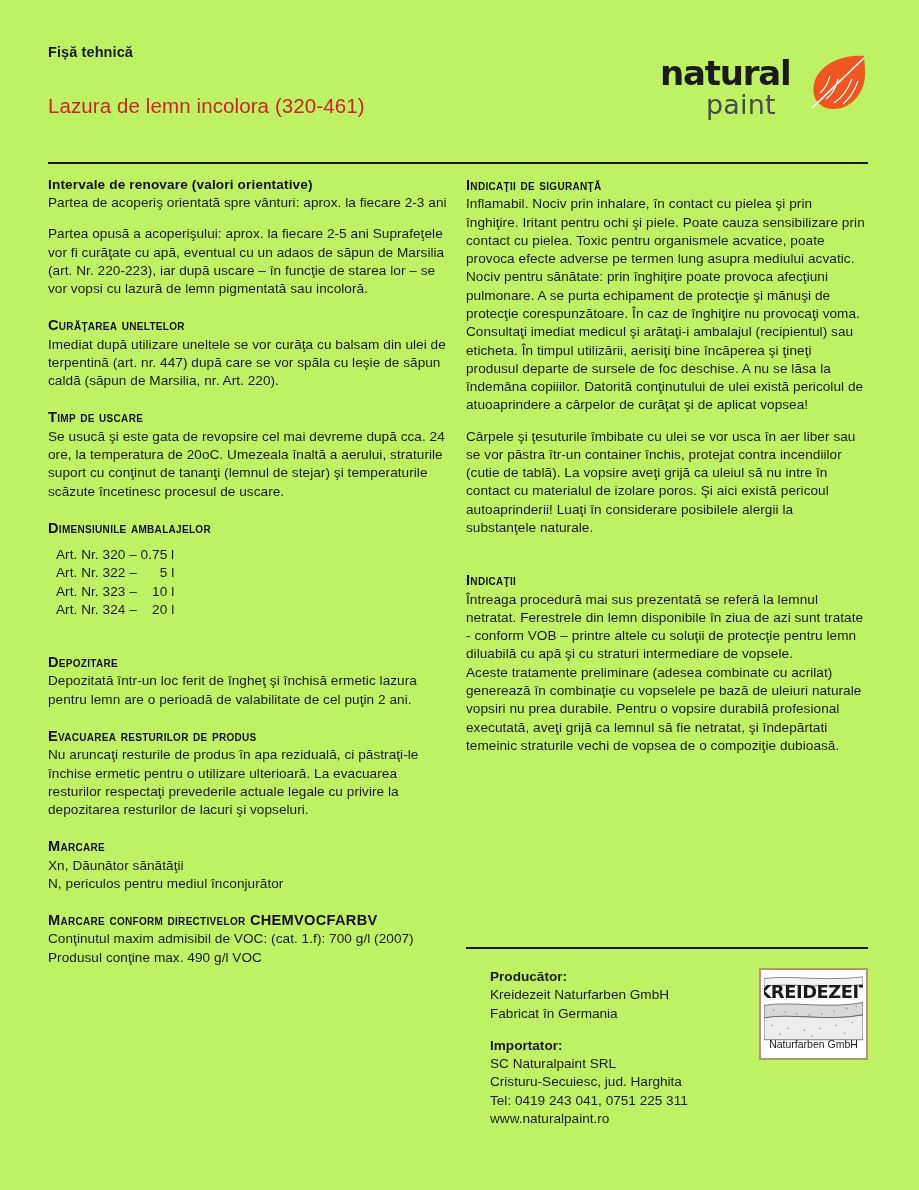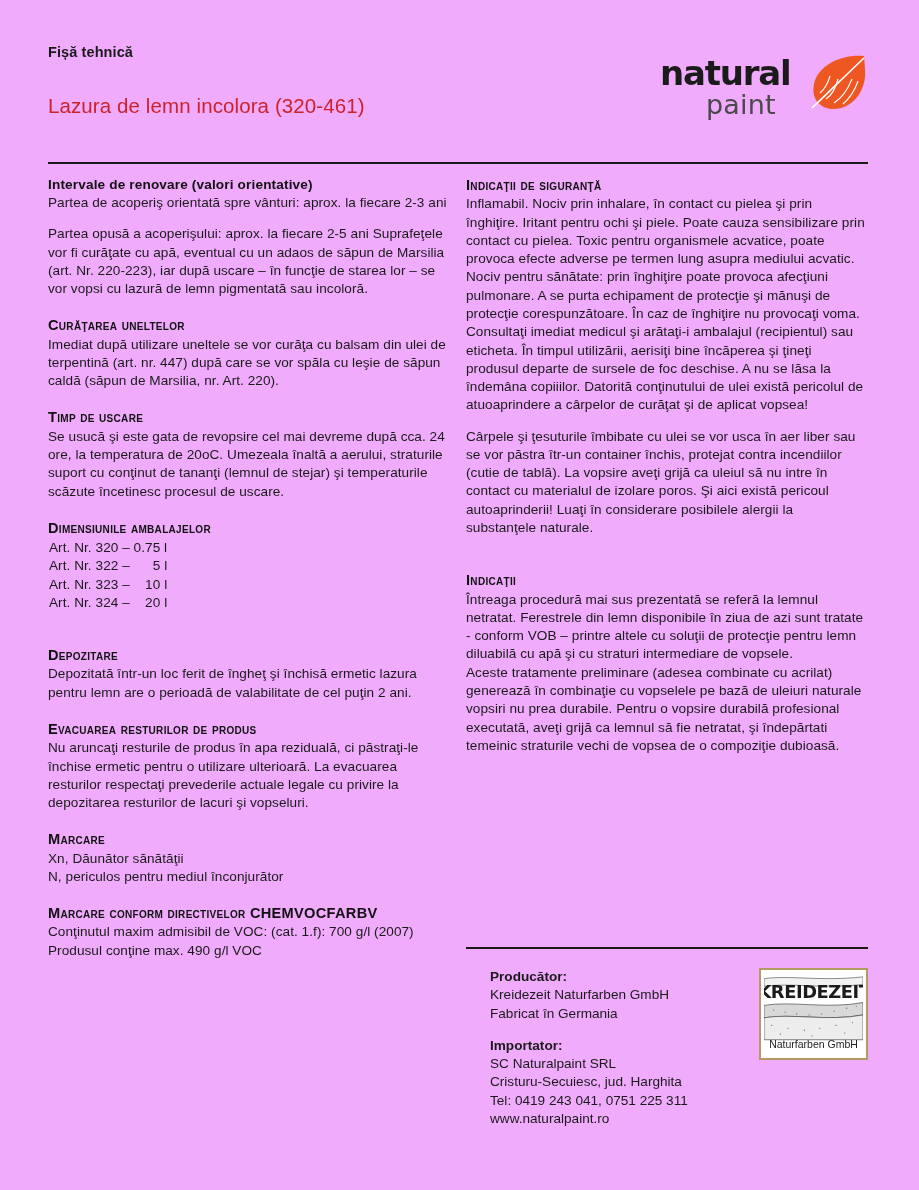--- a/index.html
+++ b/index.html
@@ -4,21 +4,21 @@
 <style>
   html, body {
     margin: 0;
     padding: 0;
     background: #ffffff;
   }
   .page {
     position: relative;
     width: 919px;
     height: 1190px;
-    background: #f0abfc;
+    background: #bef264;
     font-family: "Liberation Sans", sans-serif;
     color: #1a1a1a;
     overflow: hidden;
   }
 
   
   .header {
     position: absolute;
     left: 48px;
     top: 44px;
@@ -127,21 +127,21 @@
     margin: 0;
     font-size: 13.6px;
     line-height: 1.345;
     color: #1a1a1a;
     letter-spacing: 0.05px;
   }
   p.body-text + p.body-text { margin-top: 13px; }
   .gap-lg { height: 16px; }
 
   .pack-list {
-    margin: 1px;
+    margin: 8px;
     padding: 0;
     list-style: none;
   }
   .pack-list li {
     font-size: 13.6px;
     line-height: 1.345;
     white-space: pre;
     letter-spacing: 0.05px;
   }
 

